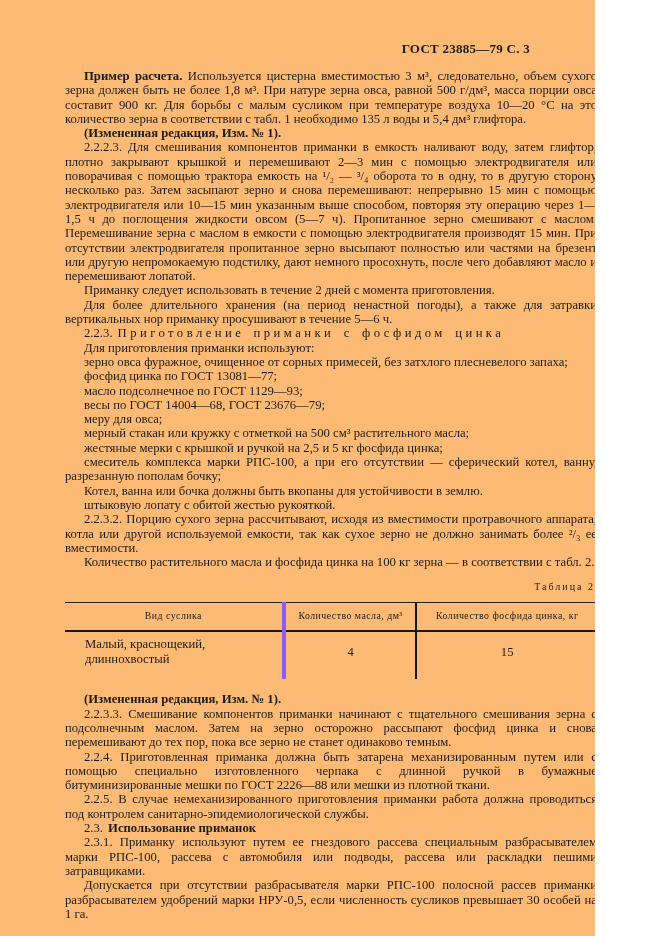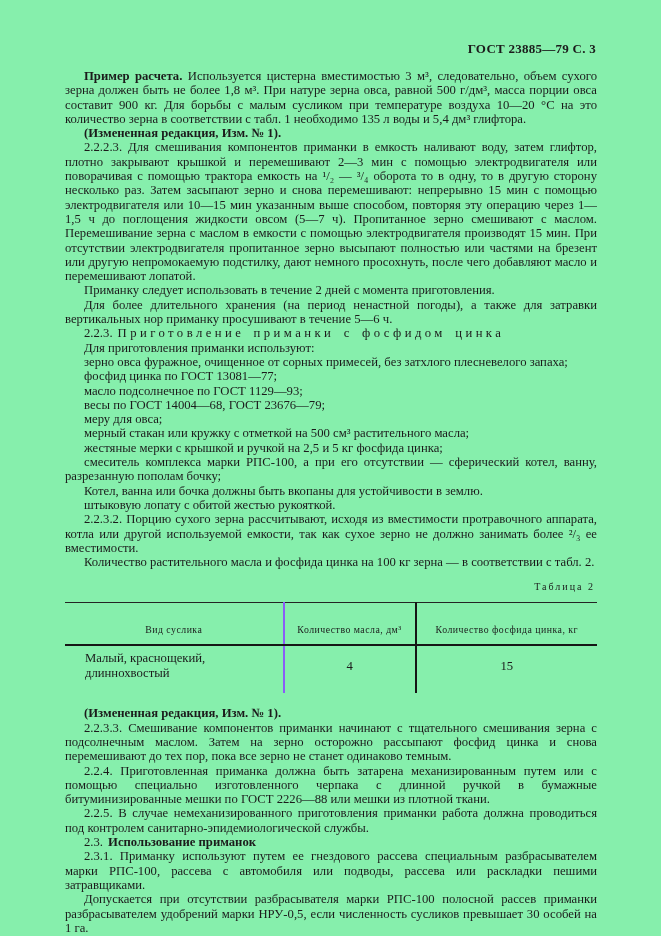--- a/index.html
+++ b/index.html
@@ -1,18 +1,18 @@
 <!DOCTYPE html>
 <html lang="ru"><head>
 <meta charset="utf-8">
 <style>
   html,body { margin:0; padding:0; background:#ffffff; }
   .page {
-    position:relative; width:661px; height:936px; overflow:hidden;
-    background:#86efac; color:#1b1b1b;
+    position:relative; width:595px; height:936px; overflow:hidden;
+    background:#fdba74; color:#1b1b1b;
     font-family:"Liberation Serif","DejaVu Serif",serif;
   }
   .doc-header {
     position:absolute; top:41px; right:65px;
     font-weight:700; font-size:13px; letter-spacing:0.02em; white-space:nowrap;
   }
   .content {
     position:absolute; top:69px; left:65px; width:532px;
     font-size:12.7px; line-height:14.3px; text-align:justify;
   }
@@ -21,25 +21,25 @@
   .italic { font-style:italic; }
   .sp { letter-spacing:0.27em; word-spacing:0.22em; margin-left:5px; }
   .gap { margin-left:5px; }
   .table-caption {
     text-align:right; letter-spacing:0.2em; text-indent:0;
     margin:11px 2px 7px 0; font-size:10px;
   }
   table.t2 { width:100%; border-collapse:collapse; border-top:1px solid #242424; margin-bottom:13px; }
   .t2 th {
     font-weight:400; font-size:9.8px; letter-spacing:0.05em; text-align:center;
-    padding:20px 4px 7px; border-bottom:2.5px solid #161616;
+    padding:6px 4px 7px; border-bottom:2.5px solid #161616;
   }
   .t2 td { font-size:12.7px; line-height:15.2px; padding:0 4px; }
   .t2 .c1 { width:206px; }
-  .t2 .c2 { width:130px; border-left:2px solid #8b5cf6; }
+  .t2 .c2 { width:130px; border-left:4px solid #8b5cf6; }
   .t2 .c3 { width:186px; border-left:2.5px solid #161616; }
   .t2 td.c1 { text-align:left; padding-left:20px; }
   .t2 td.c2, .t2 td.c3 { text-align:center; }
   .t2 tbody tr:first-child td { padding-top:5px; }
   .t2 tbody tr:last-child td { padding-bottom:12px; }
   .amended { font-weight:700; }
   p.after-table { margin-top:4px; }
 </style>
 </head>
 <body>

